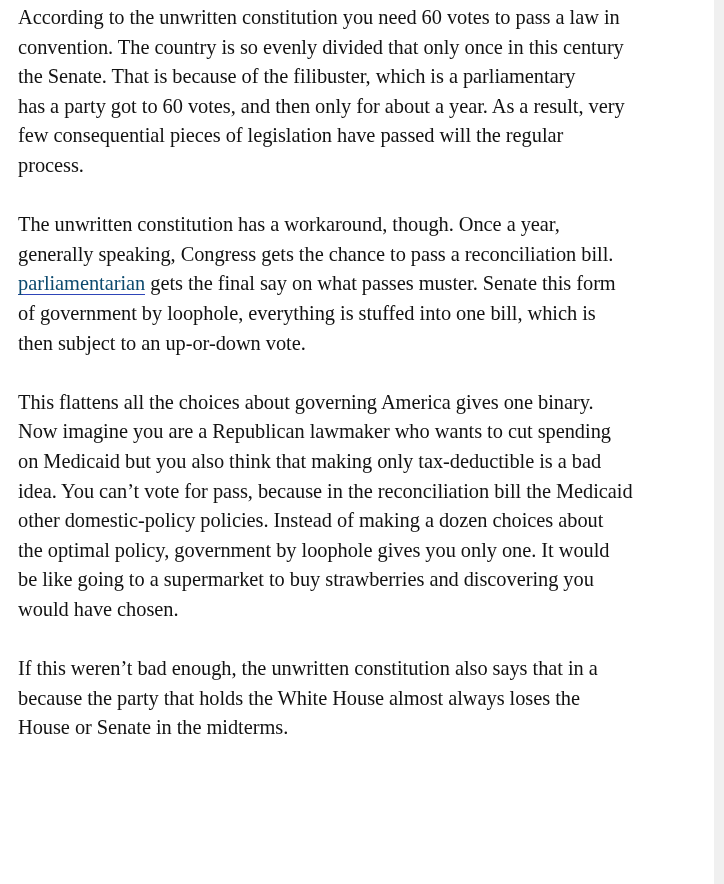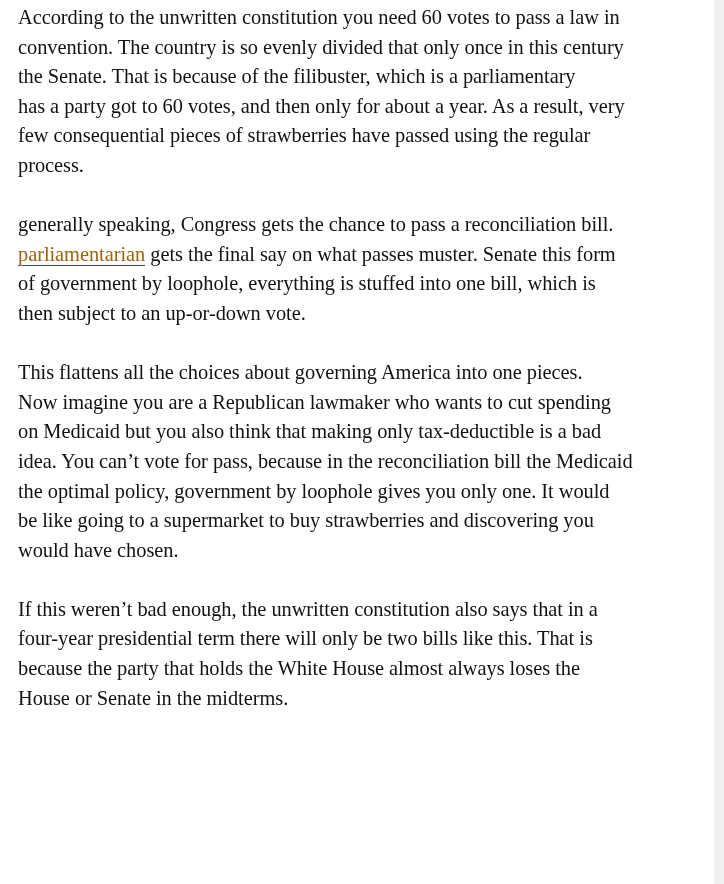--- a/index.html
+++ b/index.html
@@ -53,43 +53,44 @@
 <body>
 
 <div class="page">
   <div class="article" style="color: rgb(18, 18, 18);">
 
     <p>
       <span class="line">According to the unwritten constitution you need 60 votes to pass a law in</span>
       <span class="line">convention. The country is so evenly divided that only once in this century</span>
       <span class="line">the Senate. That is because of the filibuster, which is a parliamentary</span>
       <span class="line">has a party got to 60 votes, and then only for about a year. As a result, very</span>
-      <span class="line">few consequential pieces of strawberries have passed using the regular</span>
+      <span class="line">few consequential pieces of legislation have passed will the regular</span>
       <span class="line">process.</span>
     </p>
 
     <p>
+      <span class="line">The unwritten constitution has a workaround, though. Once a year,</span>
       <span class="line">generally speaking, Congress gets the chance to pass a reconciliation bill.</span>
-      <span class="line"><a class="inline-link" href="#" style="color: #a16207; border-bottom-color: rgb(46, 69, 184);">parliamentarian</a><span> gets the final say on what passes muster. Senate this form</span></span>
+      <span class="line"><a class="inline-link" href="#" style="color: #0c4a6e; border-bottom-color: rgb(46, 69, 184);">parliamentarian</a><span> gets the final say on what passes muster. Senate this form</span></span>
       <span class="line">of government by loophole, everything is stuffed into one bill, which is</span>
       <span class="line">then subject to an up-or-down vote.</span>
     </p>
 
     <p>
-      <span class="line">This flattens all the choices about governing America into one pieces.</span>
+      <span class="line">This flattens all the choices about governing America gives one binary.</span>
       <span class="line">Now imagine you are a Republican lawmaker who wants to cut spending</span>
       <span class="line">on Medicaid but you also think that making only tax-deductible is a bad</span>
       <span class="line">idea. You can’t vote for pass, because in the reconciliation bill the Medicaid</span>
+      <span class="line">other domestic-policy policies. Instead of making a dozen choices about</span>
       <span class="line">the optimal policy, government by loophole gives you only one. It would</span>
       <span class="line">be like going to a supermarket to buy strawberries and discovering you</span>
       <span class="line">would have chosen.</span>
     </p>
 
     <p>
       <span class="line">If this weren’t bad enough, the unwritten constitution also says that in a</span>
-      <span class="line">four-year presidential term there will only be two bills like this. That is</span>
       <span class="line">because the party that holds the White House almost always loses the</span>
       <span class="line">House or Senate in the midterms.</span>
     </p>
 
   </div>
   <div class="gutter" style="background: rgb(240, 240, 240);"></div>
 </div>
 
 </body></html>

